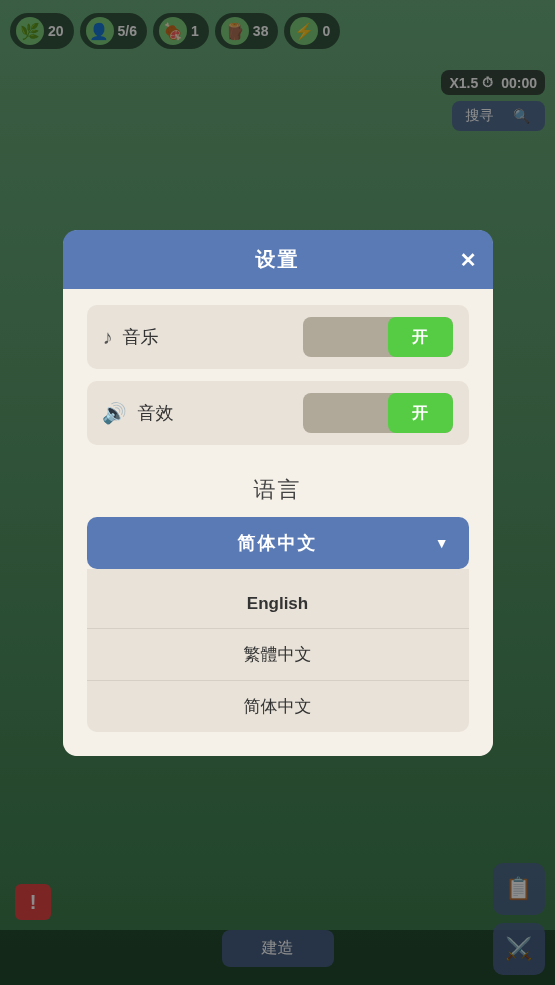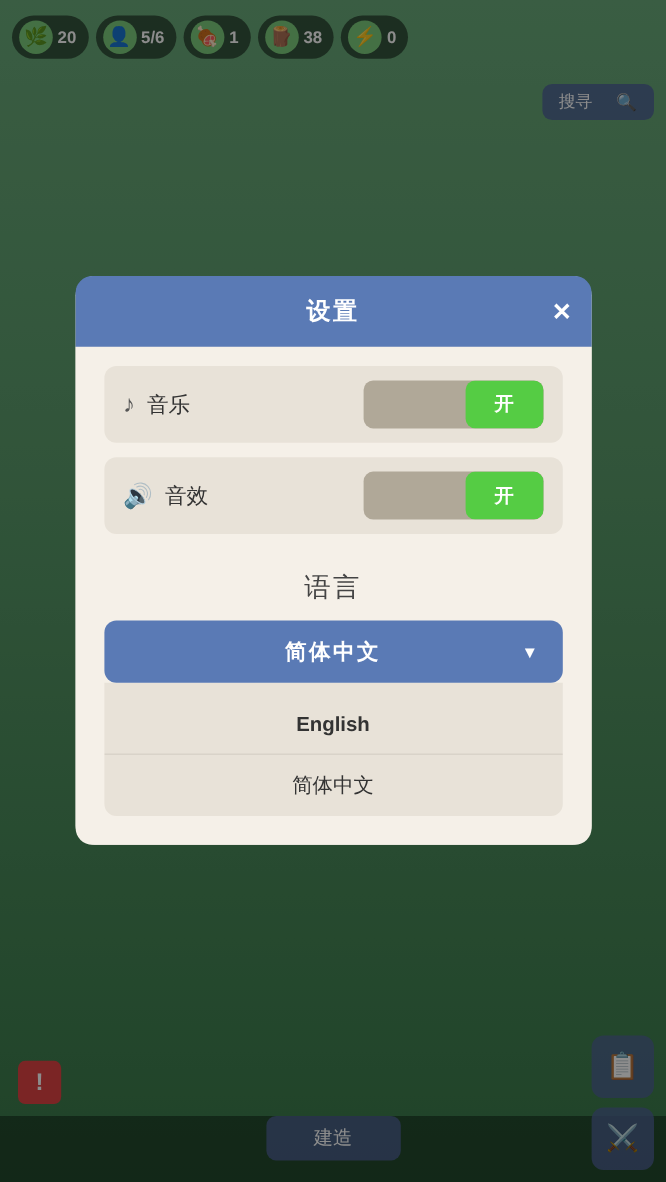--- a/index.html
+++ b/index.html
@@ -351,20 +351,26 @@
     <div class="hud-icon">🪵</div>
     <span>38</span>
   </div>
   <div class="hud-item">
     <div class="hud-icon">⚡</div>
     <span>0</span>
   </div>
 </div>
 
 <div class="top-right">
+  <div class="multiplier-box">
+    <span>X1.5</span>
+    <span>⏱</span>
+    <br>
+    <span>00:00</span>
+  </div>
   <div class="search-btn">
     <span>搜寻</span>
     <span>🔍</span>
   </div>
 </div>
 
 <div class="modal">
   <div class="modal-header">
     <span class="modal-title">设置</span>
     <span class="modal-close">✕</span>
@@ -399,20 +405,23 @@
       <div class="lang-label">语言</div>
       <div class="lang-selected">
         <span class="lang-selected-text">简体中文</span>
         <span class="lang-arrow">▼</span>
       </div>
       <div class="lang-dropdown">
         <div class="lang-option active">
           <span>English</span>
         </div>
         <div class="lang-option">
+          <span>繁體中文</span>
+        </div>
+        <div class="lang-option">
           <span>简体中文</span>
         </div>
       </div>
     </div>
   </div>
 </div>
 
 <div class="warning-icon">!</div>
 
 <div class="bottom-bar">

